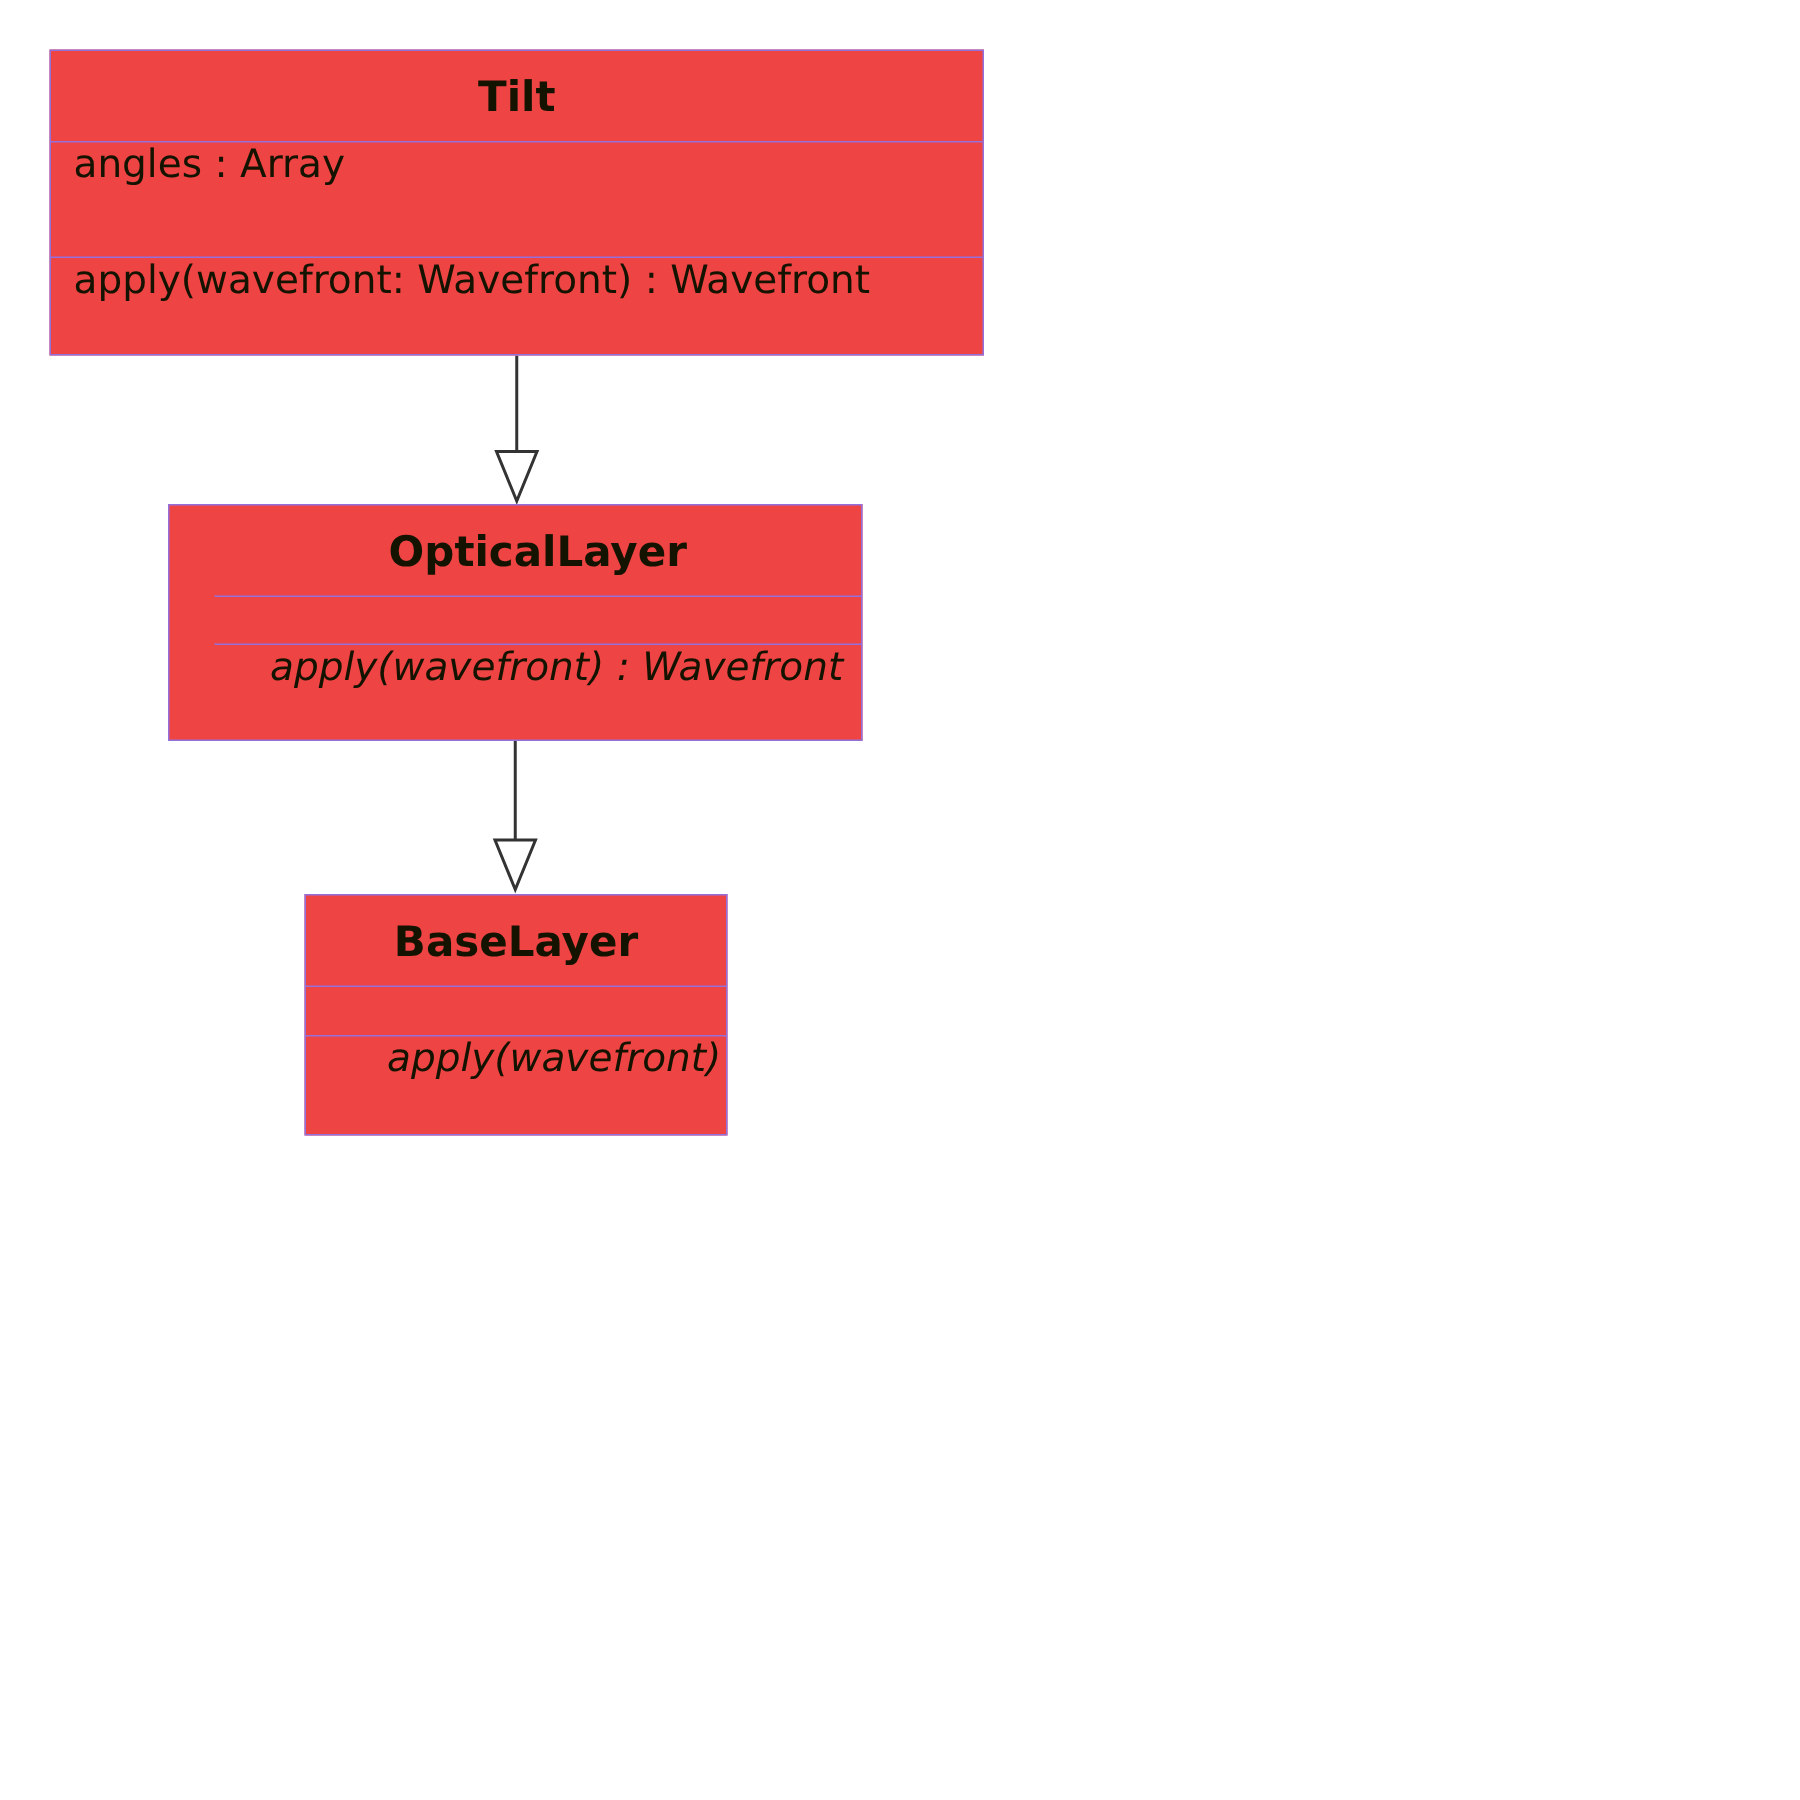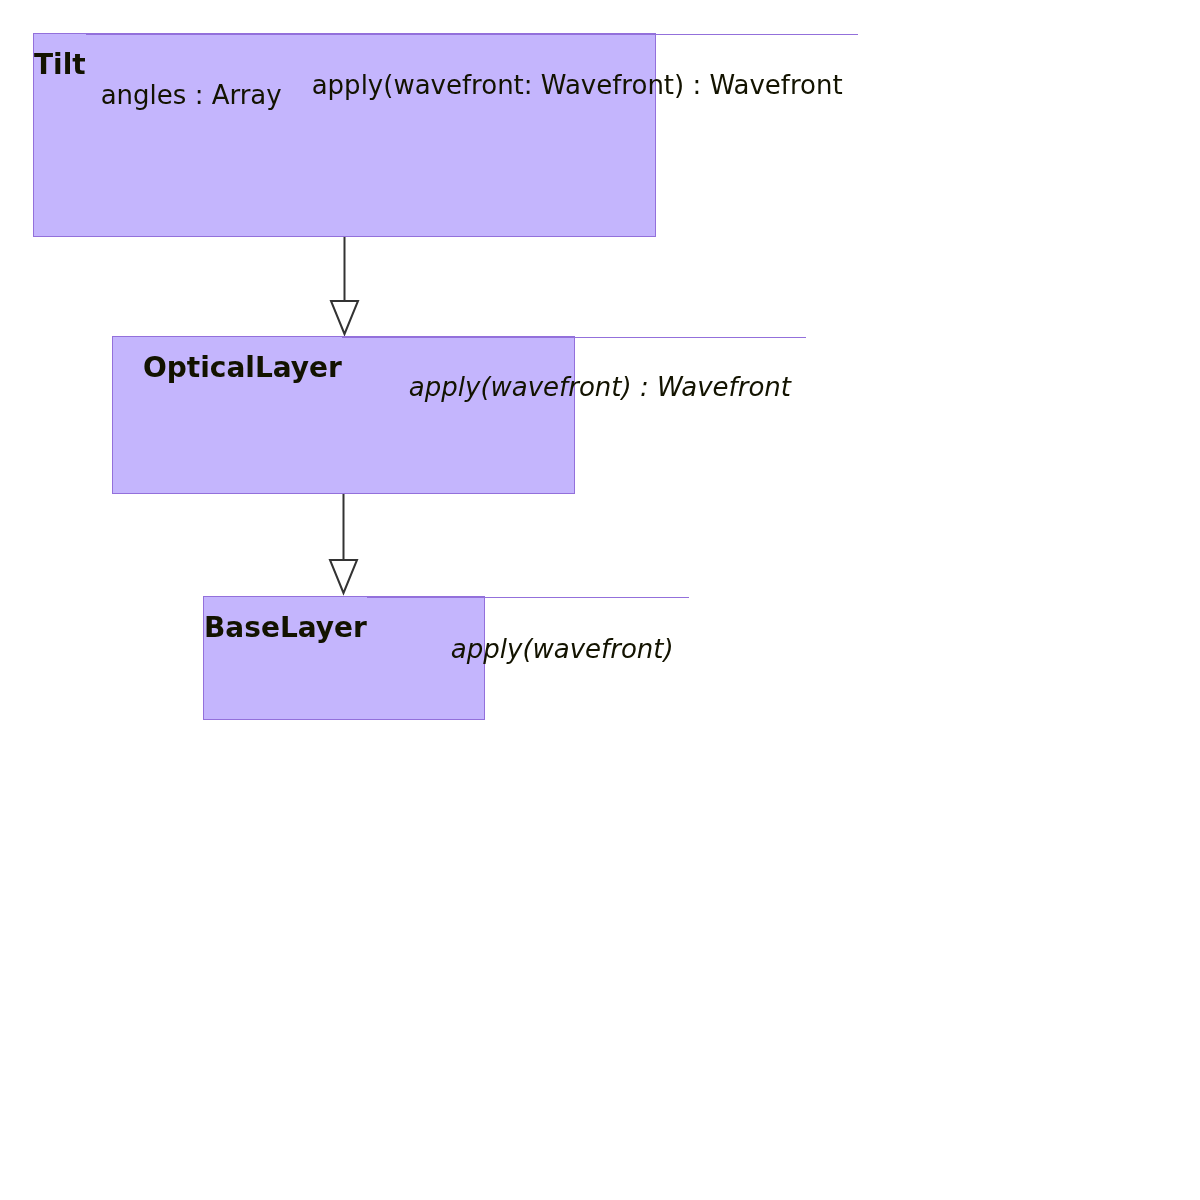--- a/index.html
+++ b/index.html
@@ -18,41 +18,41 @@
   }
   .edges-layer {
     position: absolute;
     left: 0;
     top: 0;
     width: 1200px;
     height: 1200px;
   }
   .class-box {
     position: absolute;
-    background: #c4b5fd;
+    background: #ef4444;
     border: 1.5px solid #9370DB;
     box-sizing: border-box;
     display: flex;
-    flex-direction: row;
+    flex-direction: column;
   }
   .class-title {
     display: flex;
     align-items: center;
     justify-content: center;
     font-weight: bold;
     font-size: 28px;
     box-sizing: border-box;
     flex: 0 0 auto;
   }
   .class-section {
     border-top: 1.5px solid #9370DB;
     box-sizing: border-box;
     display: flex;
     flex-direction: column;
-    justify-content: flex-end;
+    justify-content: flex-start;
     padding: 0 15px;
     font-size: 26px;
     flex: 0 0 auto;
   }
   .member {
     white-space: nowrap;
     line-height: 1.2;
   }
   .abstract .member {
     font-style: italic;
@@ -62,21 +62,21 @@
   #class-tilt        { left: 33px;  top: 33px;  width: 623px; height: 204px; }
   #class-tilt .class-title        { height: 60px; }
   #class-tilt .attrs-section      { height: 77px; }
   #class-tilt .methods-section    { height: 67px; }
 
   #class-opticallayer { left: 112px; top: 336px; width: 463px; height: 158px; padding-left: 30px; }
   #class-opticallayer .class-title     { height: 60px; }
   #class-opticallayer .attrs-section   { height: 32px; }
   #class-opticallayer .methods-section { height: 66px; }
 
-  #class-baselayer   { left: 203px; top: 596px; width: 282px; height: 124px; }
+  #class-baselayer   { left: 203px; top: 596px; width: 282px; height: 161px; }
   #class-baselayer .class-title     { height: 60px; }
   #class-baselayer .attrs-section   { height: 33px; }
   #class-baselayer .methods-section { height: 68px; padding-left: 32px; }
 </style>
 </head>
 <body>
 
 <div class="canvas">
 
   <svg class="edges-layer" viewBox="0 0 1200 1200" xmlns="http://www.w3.org/2000/svg">

